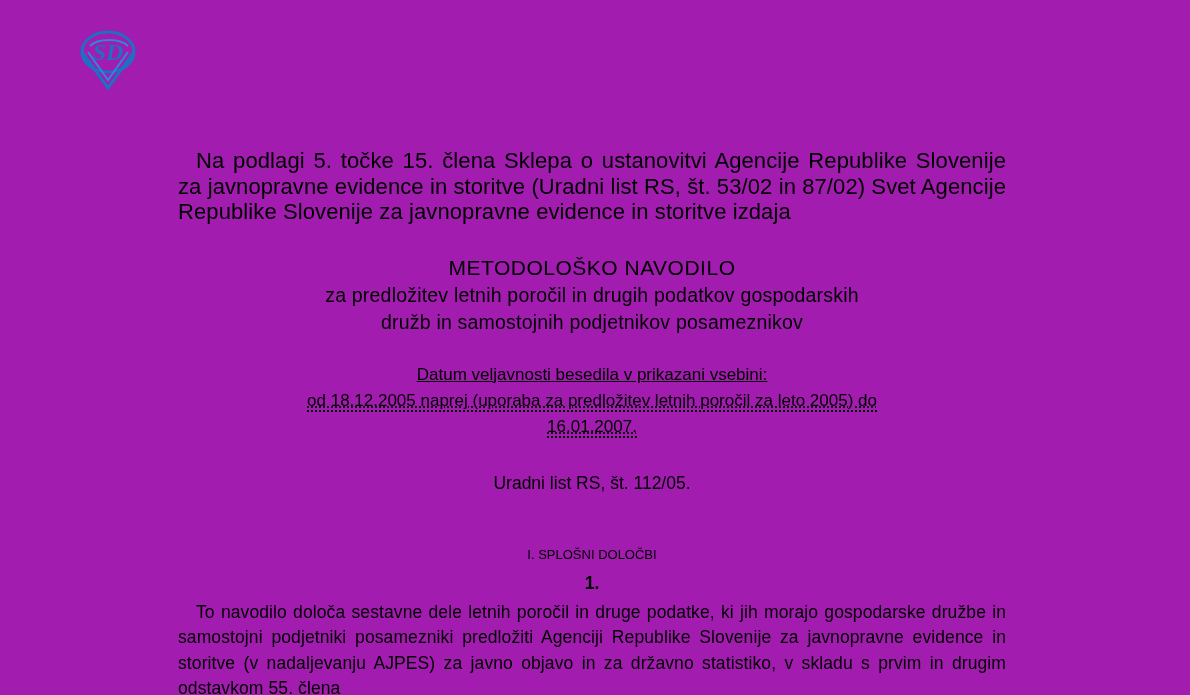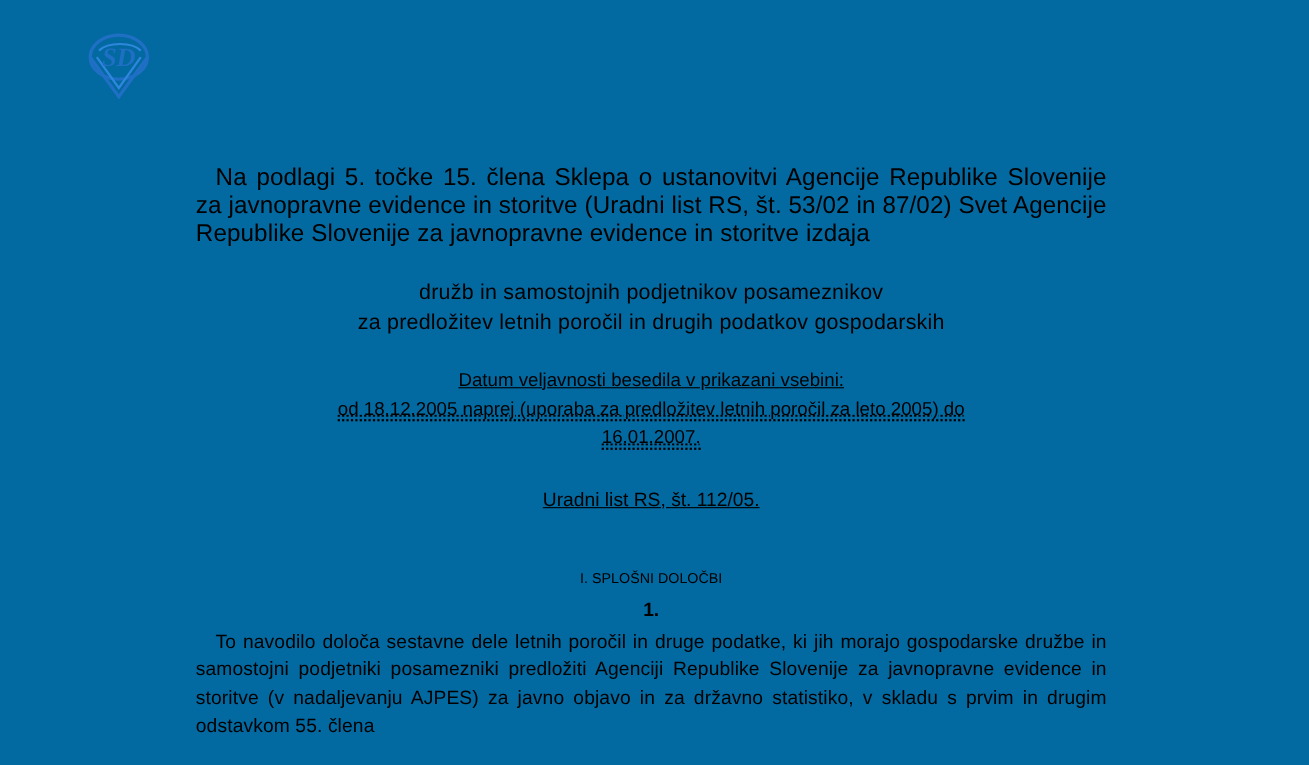--- a/index.html
+++ b/index.html
@@ -11,21 +11,21 @@
     height: 695px;
     background: #ffffff;
     font-family: "Liberation Sans", sans-serif;
     color: #000000;
     overflow: hidden;
   }
   .page {
     position: relative;
     width: 1190px;
     height: 695px;
-    background: #0369a1;
+    background: #a21caf;
   }
   .logo {
     position: absolute;
     left: 68px;
     top: 30px;
     width: 80px;
     height: 62px;
   }
   .doc-body {
     position: absolute;
@@ -74,21 +74,20 @@
     text-decoration: underline;
     text-decoration-style: dotted;
   }
   .gazette-block {
     margin-top: 30px;
     text-align: center;
     font-size: 17.5px;
     line-height: 26px;
   }
   .gazette-block span {
-    text-decoration: underline;
   }
   .section-heading {
     margin-top: 46px;
     text-align: center;
     font-size: 13px;
     line-height: 26px;
   }
   .section-number {
     margin-top: 2px;
     text-align: center;
@@ -118,22 +117,23 @@
       <text x="40" y="30" font-family="'Liberation Serif', serif" font-size="24" font-style="italic" font-weight="bold" fill="#1f6fc4" text-anchor="middle">SD</text>
       <path d="M22 16 C30 8, 52 8, 60 16" fill="none" stroke="#2f86dd" stroke-width="2"></path>
     </svg>
   </div>
 
   <div class="doc-body">
 
     <p class="intro">Na podlagi 5. točke 15. člena Sklepa o ustanovitvi Agencije Republike Slovenije za javnopravne evidence in storitve (Uradni list RS, št. 53/02 in 87/02) Svet Agencije Republike Slovenije za javnopravne evidence in storitve izdaja</p>
 
     <div class="title-block">
+      <p class="title-main">METODOLOŠKO NAVODILO</p>
+      <p class="title-sub">za predložitev letnih poročil in drugih podatkov gospodarskih</p>
       <p class="title-sub">družb in samostojnih podjetnikov posameznikov</p>
-      <p class="title-sub">za predložitev letnih poročil in drugih podatkov gospodarskih</p>
     </div>
 
     <div class="validity-block">
       <p><span class="validity-line1">Datum veljavnosti besedila v prikazani vsebini:</span></p>
       <p><span class="validity-line2">od 18.12.2005 naprej (uporaba za predložitev letnih poročil za leto 2005) do</span></p>
       <p><span class="validity-line2">16.01.2007.</span></p>
     </div>
 
     <div class="gazette-block">
       <p><span>Uradni list RS, št. 112/05.</span></p>

